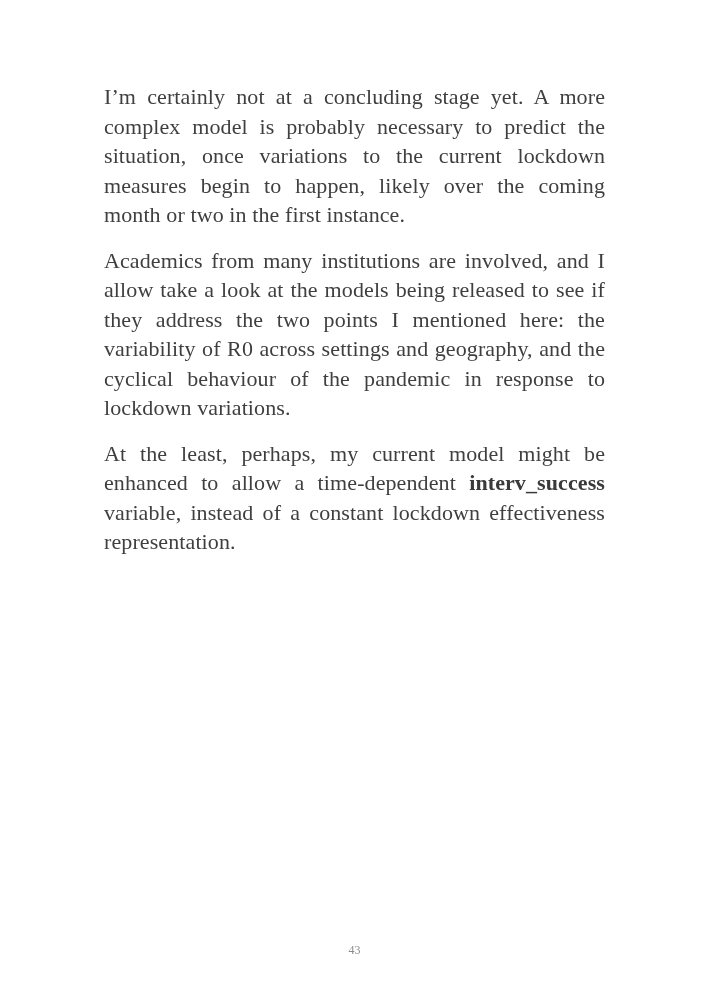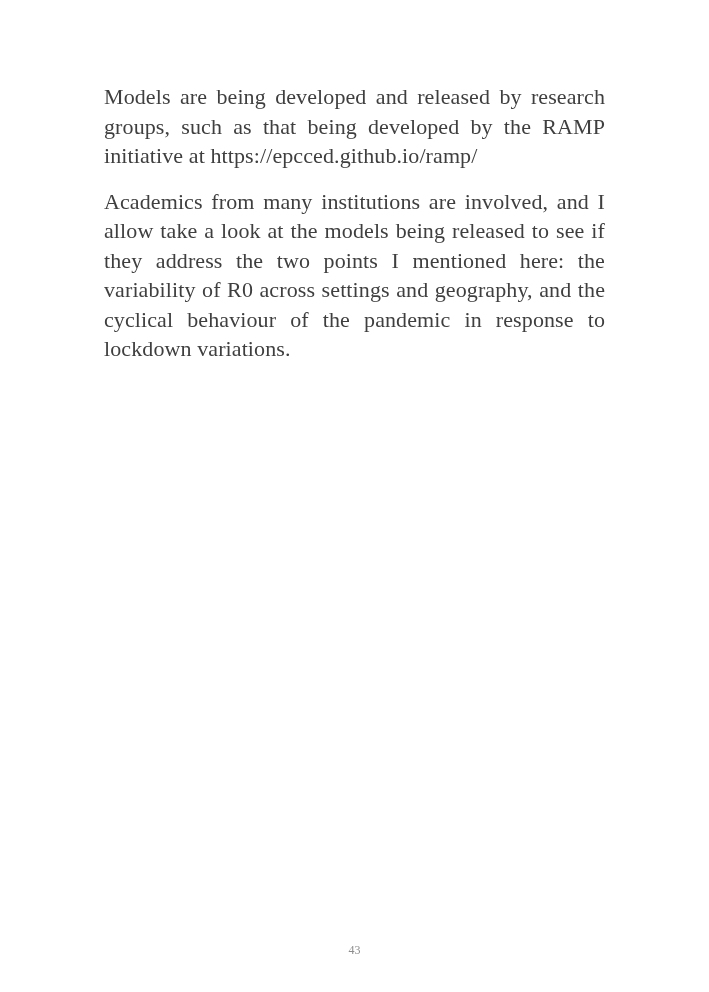--- a/index.html
+++ b/index.html
@@ -50,25 +50,26 @@
     font-family: "Liberation Serif", "DejaVu Serif", serif;
   }
 </style>
 </head>
 <body>
 
 <main class="page">
 
   <div class="text-block">
 
+    <p><span>I’m certainly not at a concluding stage yet. A more complex model is probably necessary to predict the situation, once variations to the current lockdown measures begin to happen, likely over the coming month or two in the first instance.</span></p>
 
-    <p><span>Models are being developed and released by research groups, such as that being developed by the RAMP initiative at https://epcced.github.io/ramp/</span></p>
 
     <p><span>Academics from many institutions are involved, and I allow take a look at the models being released to see if they address the two points I mentioned here: the variability of R0 across settings and geography, and the cyclical behaviour of the pandemic in response to lockdown variations.</span></p>
 
+    <p><span>At the least, perhaps, my current model might be enhanced to allow a time-dependent </span><strong class="bold-term">interv_success</strong><span> variable, instead of a constant lockdown effectiveness representation.</span></p>
 
   </div>
 
   <footer class="page-footer">
     <span class="page-number">43</span>
   </footer>
 
 </main>
 
 </body></html>

